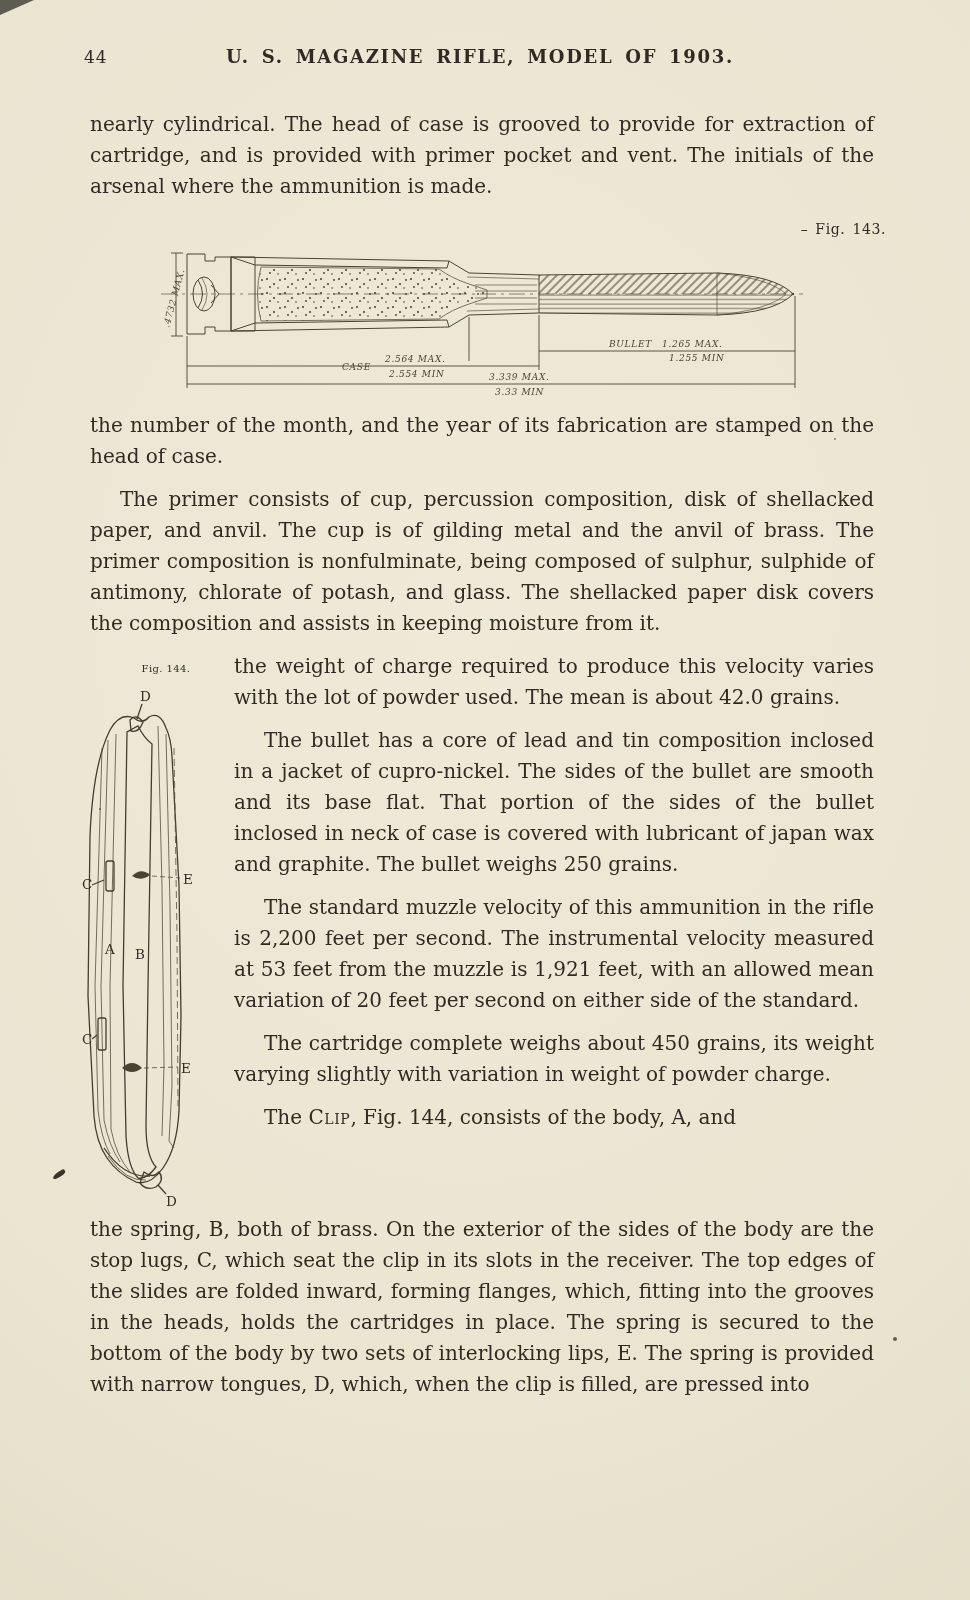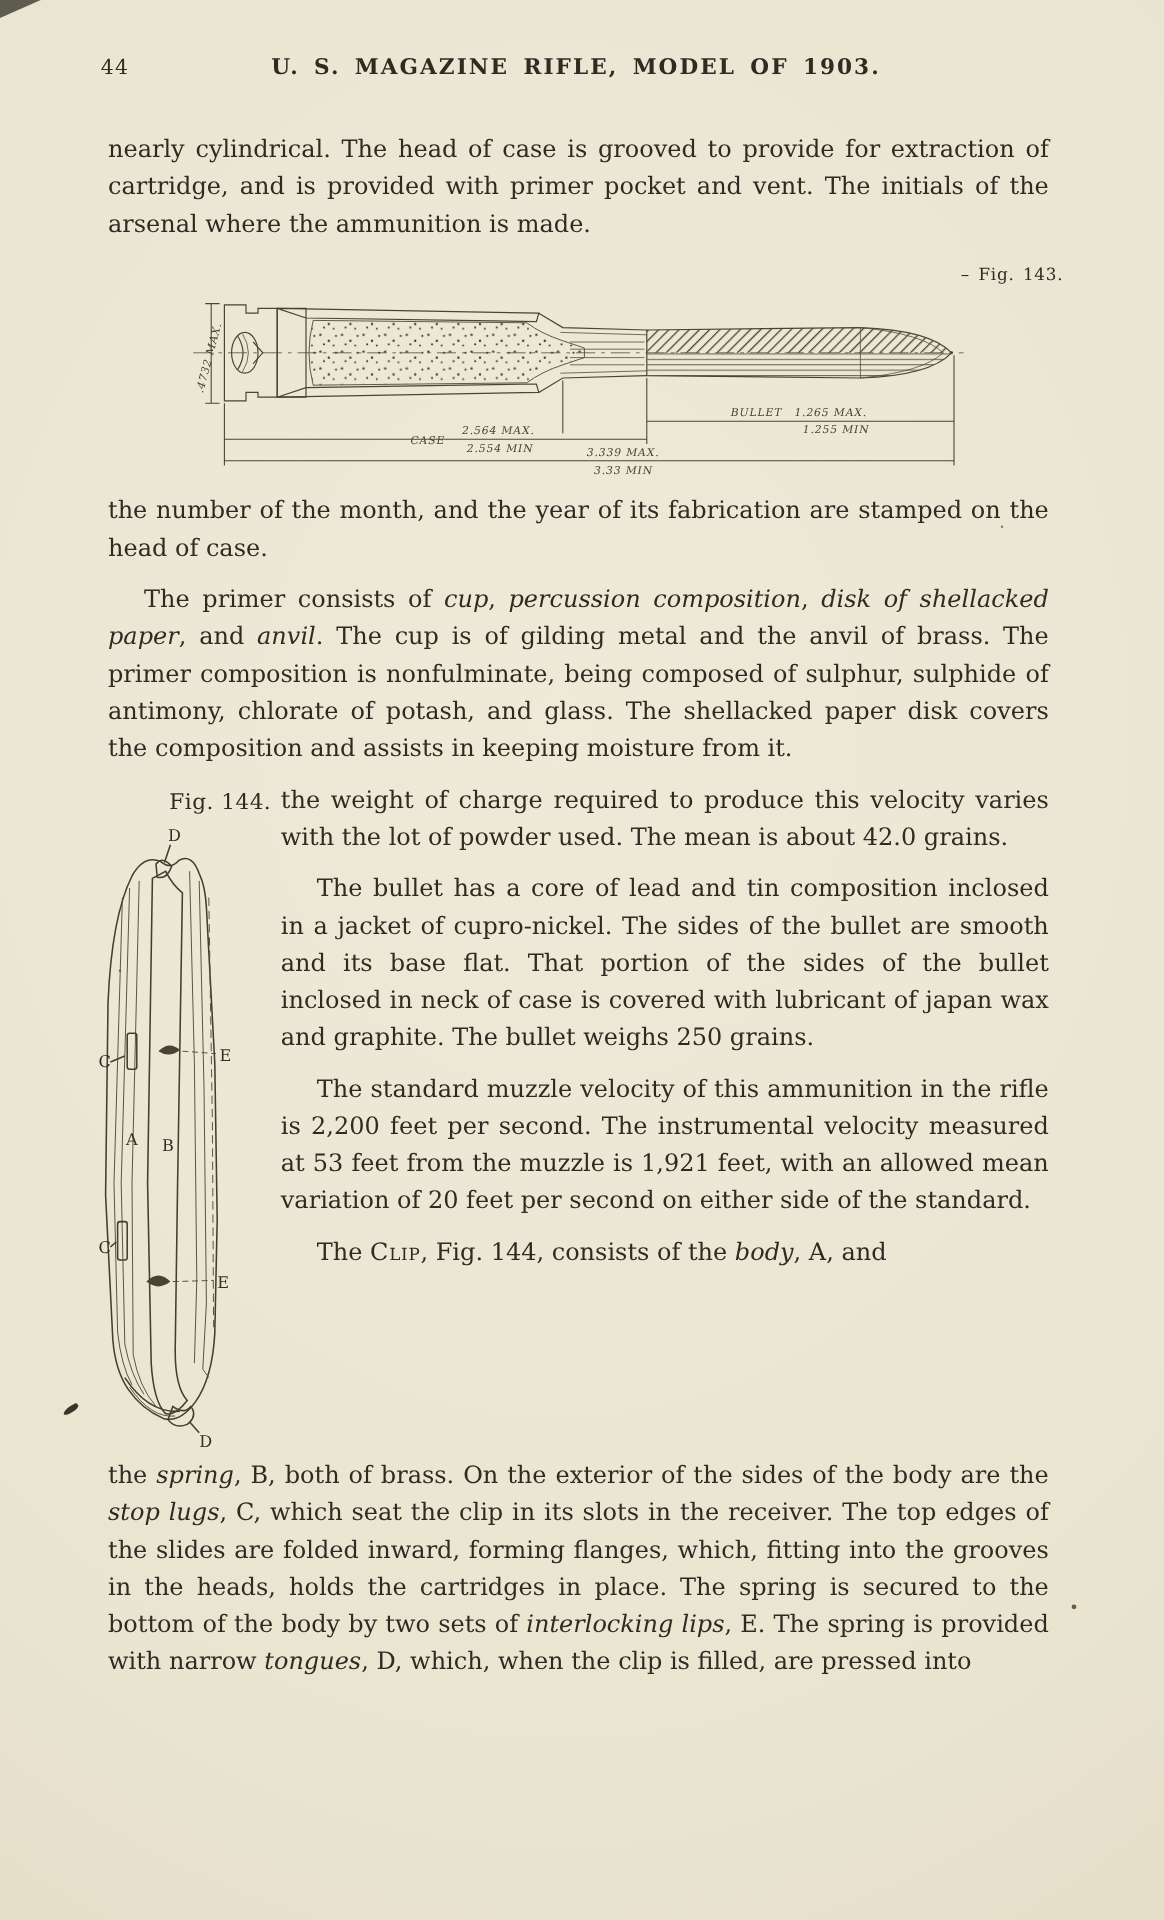--- a/index.html
+++ b/index.html
@@ -25,24 +25,24 @@
     font-size:20px;line-height:31px}
   .content p{margin:12px;text-indent:30px}
   .content p.noindent{text-indent:0}
   .clearp{clear:left}
 
   .fig143{text-align:right;margin:7px 0 9px;text-indent:0}
   .figcap{font-size:14px;letter-spacing:.6px;word-spacing:2px}
   .fig143 svg{display:block;margin:3px auto 0}
 
   .figfloat{float:left;width:148px;margin:2px 8px 0 0}
-  .figcap144{font-size:18px;margin-left:28px;text-align:right;letter-spacing:.4px}
+  .figcap144{font-size:10px;margin-left:28px;text-align:center;letter-spacing:.4px}
   .figfloat svg{display:block;margin-left:-28px;margin-top:2px}
 
-  .s-i{font-style:italic}
+  .s-i{}
   .s-sc{font-variant:small-caps;letter-spacing:.6px}
 
   svg text{font-family:"DejaVu Serif","Liberation Serif",serif}
   .ln{stroke:#4b4334;stroke-width:1;fill:none}
   .lnthin{stroke:#5a5243;stroke-width:.7;fill:none}
   .lnc{stroke:#443e31;stroke-width:1.3;fill:none}
   .lncthin{stroke:#554d3e;stroke-width:.8;fill:none}
   .dimln{stroke:#4b4334;stroke-width:.9;fill:none}
   .dimt{font-size:9px;font-style:italic;fill:#4b4334;letter-spacing:.7px}
   .lbl{font-size:13.5px;fill:#322e25}
@@ -218,16 +218,17 @@
 
       <path d="M94,486 Q103,493 109,486 Q115,494 106,501 Q96,505 90,497 Z" fill="url(#h3)" class="lnc"></path>
       <line x1="108" y1="499" x2="116" y2="508" class="lnc"></line>
       <text x="116" y="520" class="lbl">D</text>
     </svg>
   </div>
 
   <p class="noindent"><span>the weight of charge required to produce this velocity varies with the lot of powder used.  The mean is about 42.0 grains.</span></p>
   <p><span>The bullet has a core of lead and tin composition inclosed in a jacket of cupro-nickel.  The sides of the bullet are smooth and its base flat.  That portion of the sides of the bullet inclosed in neck of case is covered with lubricant of japan wax and graphite.  The bullet weighs 250 grains.</span></p>
   <p><span>The standard muzzle velocity of this ammunition in the rifle is 2,200 feet per second.  The instrumental velocity measured at 53 feet from the muzzle is 1,921 feet, with an allowed mean variation of 20 feet per second on either side of the standard.</span></p>
+  <p><span>The cartridge complete weighs about 450 grains, its weight varying slightly with variation in weight of powder charge.</span></p>
   <p><span>The </span><span class="s-sc">Clip</span><span>, Fig. 144, consists of the </span><span class="s-i">body</span><span>, A, and</span></p>
   <p class="noindent clearp"><span>the </span><span class="s-i">spring</span><span>, B, both of brass.  On the exterior of the sides of the body are the </span><span class="s-i">stop lugs</span><span>, C, which seat the clip in its slots in the receiver.  The top edges of the slides are folded inward, forming flanges, which, fitting into the grooves in the heads, holds the cartridges in place.  The spring is secured to the bottom of the body by two sets of </span><span class="s-i">interlocking lips</span><span>, E.  The spring is provided with narrow </span><span class="s-i">tongues</span><span>, D, which, when the clip is filled, are pressed into</span></p>
 
 </div>
 
 </body></html>

